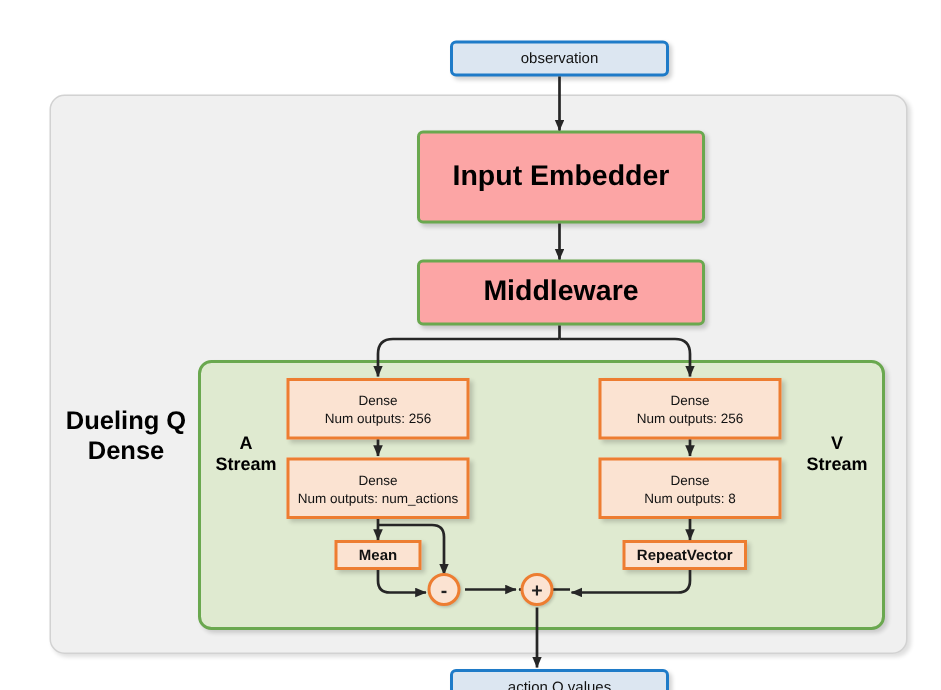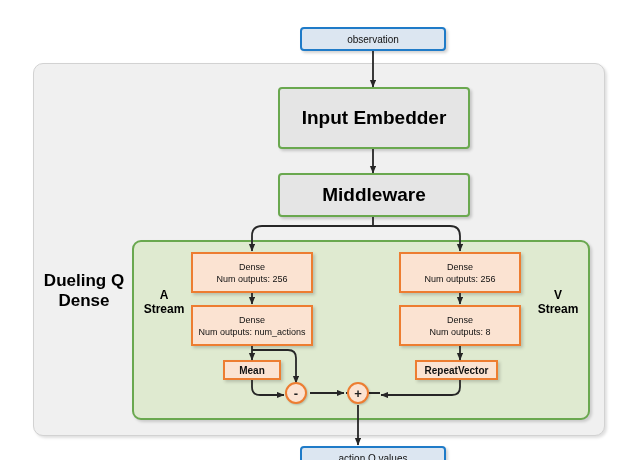--- a/index.html
+++ b/index.html
@@ -57,21 +57,21 @@
     box-shadow: 2px 2px 3px rgba(0,0,0,0.18);
   }
   .node.blue {
     background: #dce6f1;
     border: 2px solid #1f7bc8;
     border-radius: 4px;
     font-size: 10px;
     color: #111111;
   }
   .node.green {
-    background: #e5e5e5;
+    background: #fca5a5;
     border: 2px solid #6aa84f;
     border-radius: 4px;
     font-size: 19px;
     font-weight: bold;
     color: #000000;
   }
   .node.orange {
     background: #fbe3d2;
     border: 2px solid #ed7d31;
     border-radius: 0;

